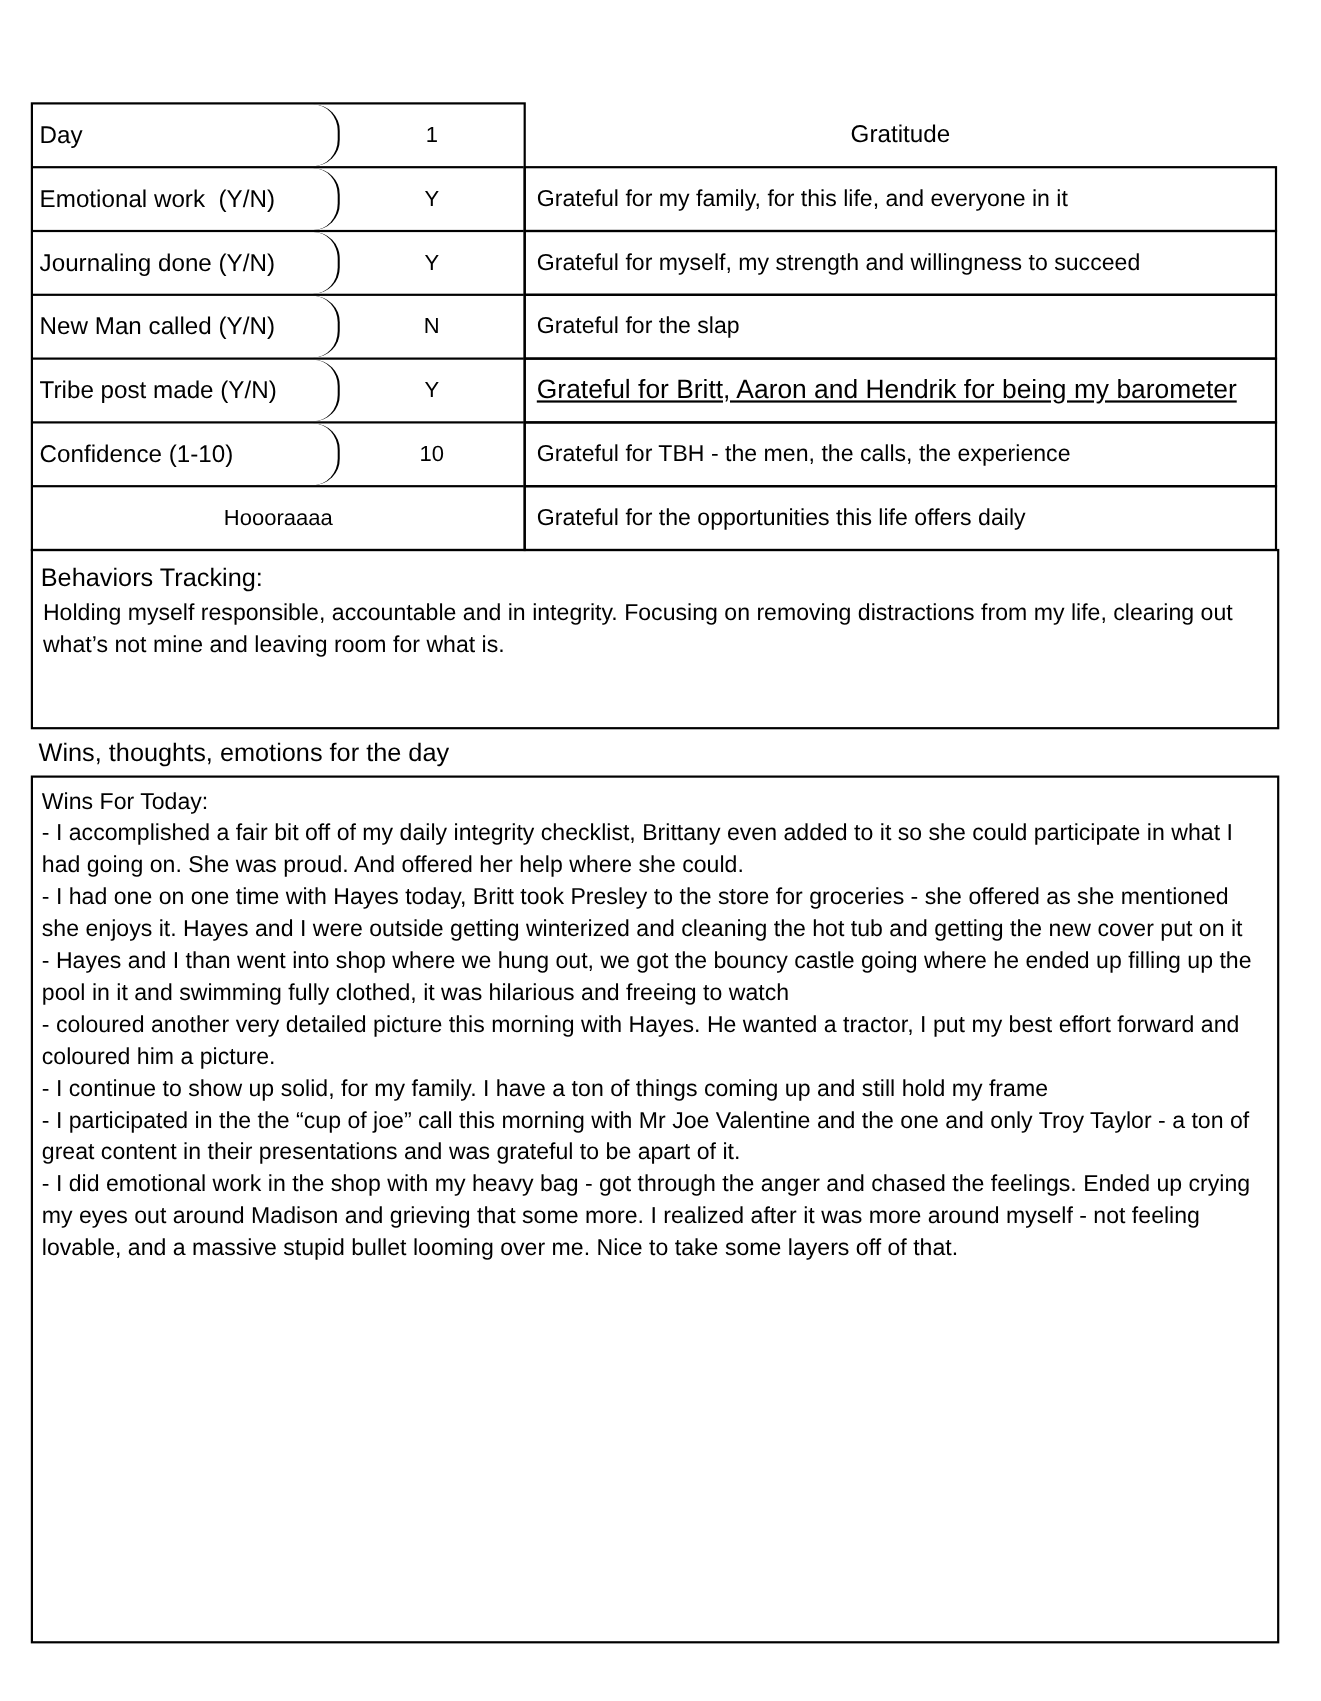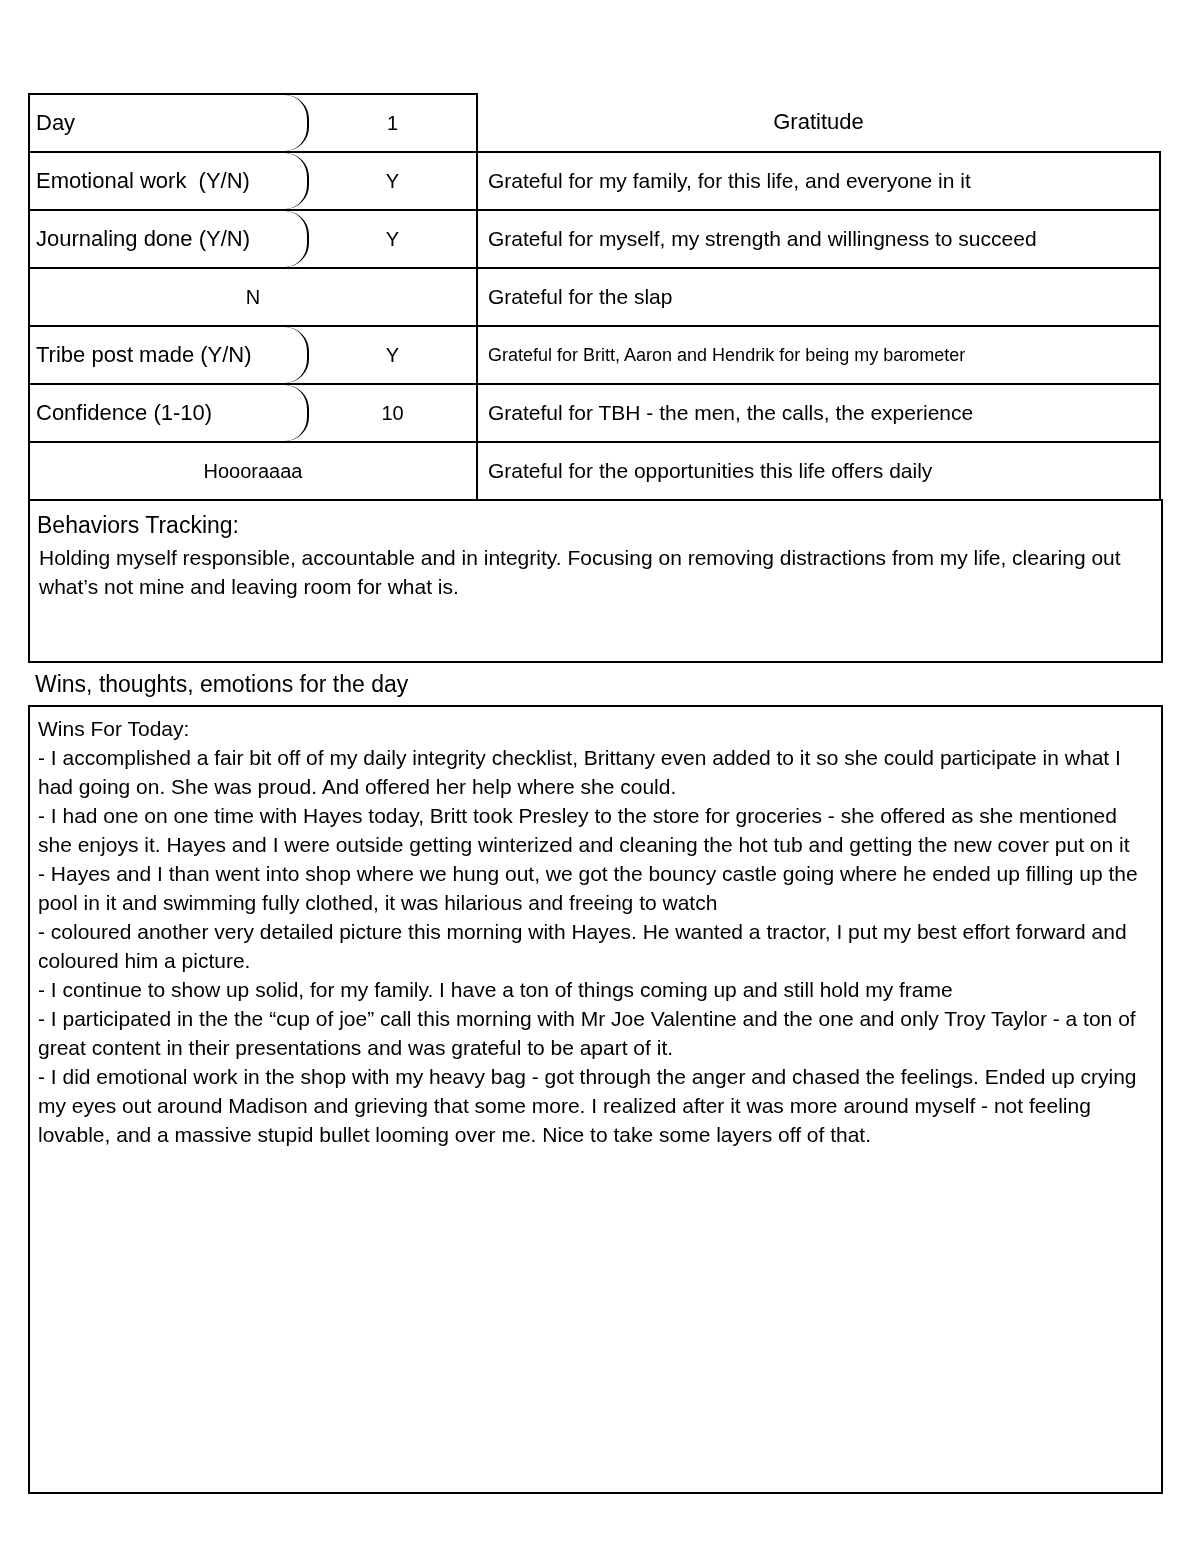--- a/index.html
+++ b/index.html
@@ -63,21 +63,21 @@
   .gcell {
     height: 60px;
     box-sizing: border-box;
     border: 2px solid #000;
     display: flex;
     align-items: center;
     padding-left: 10px;
     font-size: 21px;
   }
   .gcell + .gcell { margin-top: -2px; }
-  .gcell.small { font-size: 18px; }
+  .gcell.small { font-size: 24px; text-decoration: underline; }
   
   .behaviors-box {
     box-sizing: border-box;
     border: 2px solid #000;
     margin-top: -2px;
     height: 164px;
     padding: 9px 10px 0 7px;
   }
   .behaviors-title { font-size: 23px; line-height: 30px; }
   .behaviors-body {
@@ -118,20 +118,21 @@
         </div>
         <div class="lrow">
           <div class="lcell-label">Emotional work  (Y/N)</div>
           <div class="lcell-value">Y</div>
         </div>
         <div class="lrow">
           <div class="lcell-label">Journaling done (Y/N)</div>
           <div class="lcell-value">Y</div>
         </div>
         <div class="lrow">
+          <div class="lcell-label">New Man called (Y/N)</div>
           <div class="lcell-value">N</div>
         </div>
         <div class="lrow">
           <div class="lcell-label">Tribe post made (Y/N)</div>
           <div class="lcell-value">Y</div>
         </div>
         <div class="lrow">
           <div class="lcell-label">Confidence (1-10)</div>
           <div class="lcell-value">10</div>
         </div>

